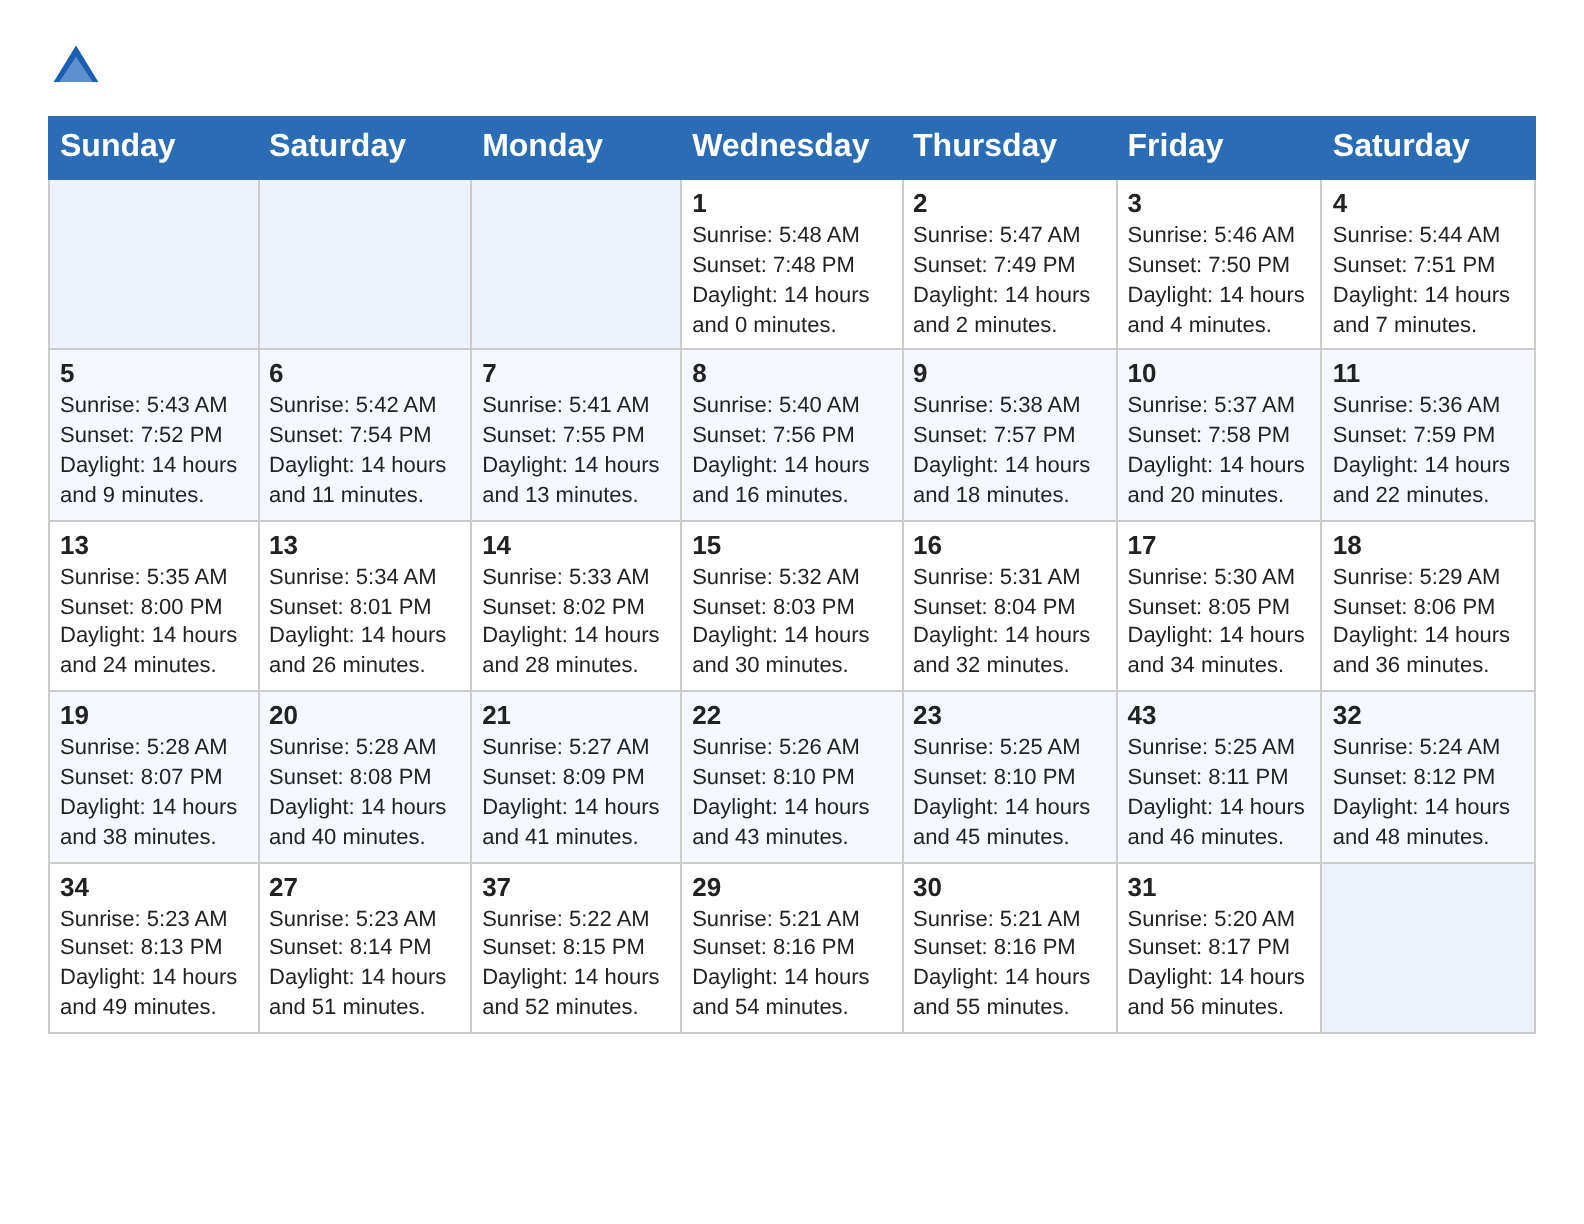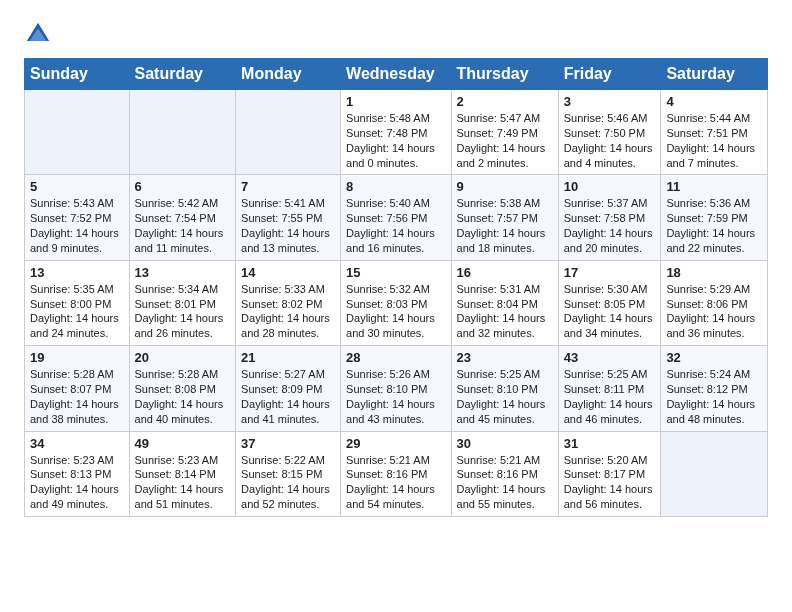--- a/index.html
+++ b/index.html
@@ -212,21 +212,21 @@
           </td>
           <td>
             <span class="day-num">20</span>
             <div class="day-info">Sunrise: 5:28 AM<br>Sunset: 8:08 PM<br>Daylight: 14 hours<br>and 40 minutes.</div>
           </td>
           <td>
             <span class="day-num">21</span>
             <div class="day-info">Sunrise: 5:27 AM<br>Sunset: 8:09 PM<br>Daylight: 14 hours<br>and 41 minutes.</div>
           </td>
           <td>
-            <span class="day-num">28</span>
+            <span class="day-num">22</span>
             <div class="day-info">Sunrise: 5:26 AM<br>Sunset: 8:10 PM<br>Daylight: 14 hours<br>and 43 minutes.</div>
           </td>
           <td>
             <span class="day-num">23</span>
             <div class="day-info">Sunrise: 5:25 AM<br>Sunset: 8:10 PM<br>Daylight: 14 hours<br>and 45 minutes.</div>
           </td>
           <td>
             <span class="day-num">43</span>
             <div class="day-info">Sunrise: 5:25 AM<br>Sunset: 8:11 PM<br>Daylight: 14 hours<br>and 46 minutes.</div>
           </td>
@@ -234,21 +234,21 @@
             <span class="day-num">32</span>
             <div class="day-info">Sunrise: 5:24 AM<br>Sunset: 8:12 PM<br>Daylight: 14 hours<br>and 48 minutes.</div>
           </td>
         </tr>
         <tr>
           <td>
             <span class="day-num">34</span>
             <div class="day-info">Sunrise: 5:23 AM<br>Sunset: 8:13 PM<br>Daylight: 14 hours<br>and 49 minutes.</div>
           </td>
           <td>
-            <span class="day-num">49</span>
+            <span class="day-num">27</span>
             <div class="day-info">Sunrise: 5:23 AM<br>Sunset: 8:14 PM<br>Daylight: 14 hours<br>and 51 minutes.</div>
           </td>
           <td>
             <span class="day-num">37</span>
             <div class="day-info">Sunrise: 5:22 AM<br>Sunset: 8:15 PM<br>Daylight: 14 hours<br>and 52 minutes.</div>
           </td>
           <td>
             <span class="day-num">29</span>
             <div class="day-info">Sunrise: 5:21 AM<br>Sunset: 8:16 PM<br>Daylight: 14 hours<br>and 54 minutes.</div>
           </td>

